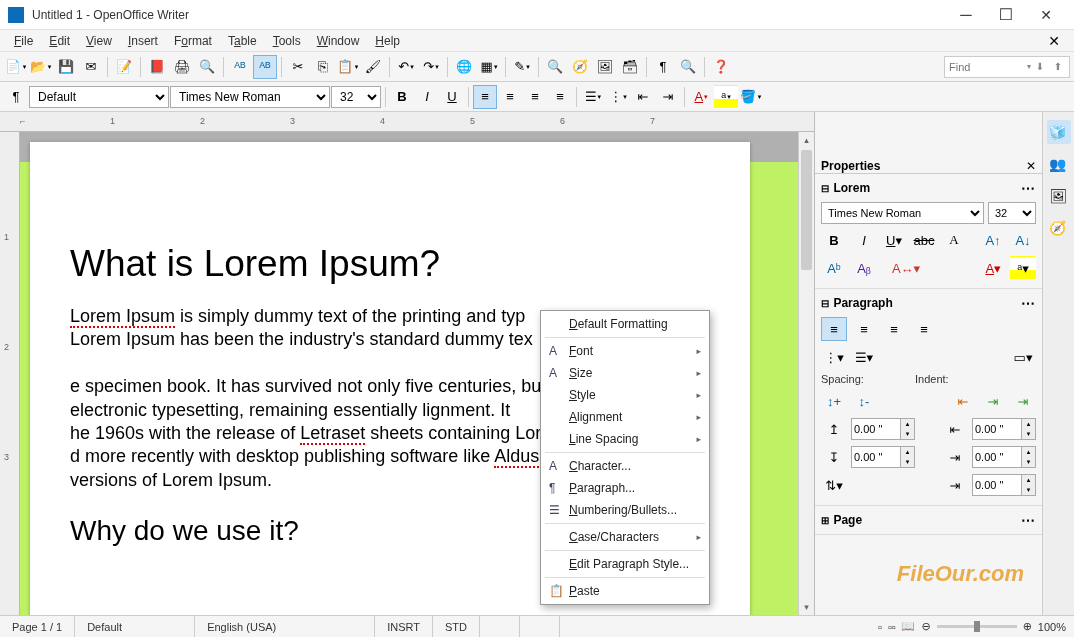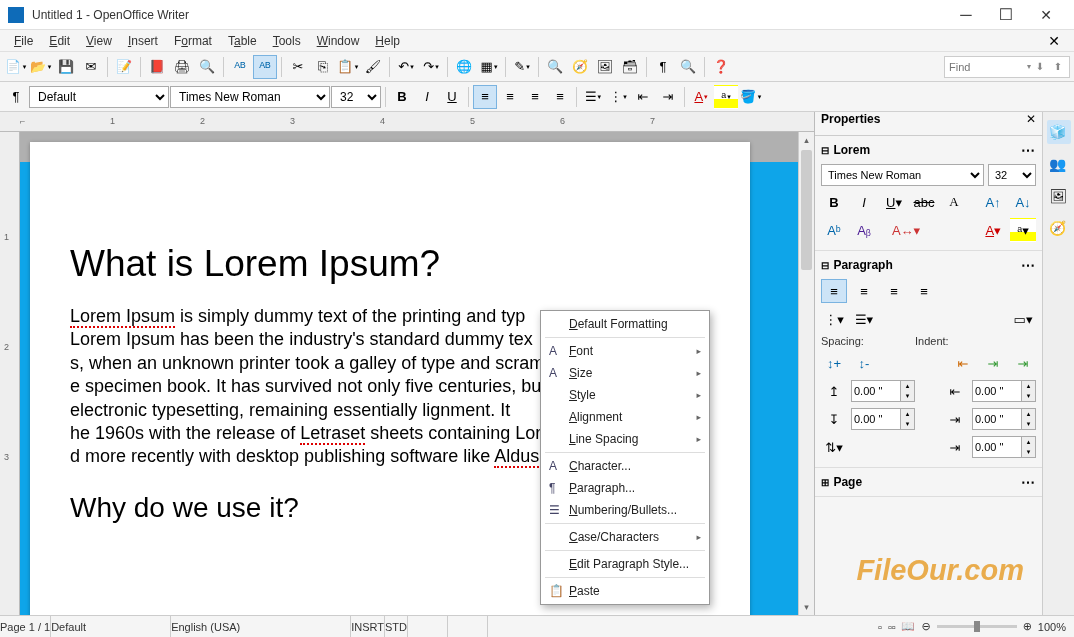--- a/index.html
+++ b/index.html
@@ -32,35 +32,35 @@
 
 .main-area { display: flex; height: calc(100% - 30px - 22px - 30px - 30px - 22px); }
 
 
 .doc-wrap { flex: 1; display: flex; flex-direction: column; background: #f0f0f0; overflow: hidden; position: relative; }
 .h-ruler { height: 20px; background: #eee; border-bottom: 1px solid #bbb; display: flex; align-items: center; font-size: 9px; color: #666; position: relative; }
 .h-ruler .tick { position: absolute; top: 4px; font-size: 9px; }
 .doc-scroll { flex: 1; display: flex; overflow: hidden; }
 .v-ruler { width: 20px; background: #eee; border-right: 1px solid #bbb; position: relative; font-size: 9px; color: #666; }
 .v-ruler .vt { position: absolute; left: 4px; }
-.page-area { flex: 1; background: #0ea5e9; padding: 10px 10px 0 10px; overflow: hidden; position: relative; }
+.page-area { flex: 1; background: #bef264; padding: 10px 10px 0 10px; overflow: hidden; position: relative; }
 .page { background: #fff; width: 720px; margin: 0; padding: 100px 40px 20px 40px; position: relative; min-height: 500px; box-shadow: 0 1px 4px rgba(0,0,0,.3); }
 .page-top-gray { position: absolute; top: 0; left: 0; right: 0; height: 30px; background: #b0b0b0; }
 .doc-h1 { font-family: "Times New Roman", serif; font-size: 37px; font-weight: normal; margin-bottom: 20px; color: #000; }
 .doc-p { font-family: "Times New Roman", serif; font-size: 18px; line-height: 1.3; color: #000; margin-bottom: 18px; }
 .doc-h2 { font-family: "Times New Roman", serif; font-size: 28px; font-weight: normal; margin-top: 23px; color: #000; }
 .sq { border-bottom: 2px dotted #d00; }
 .vscroll { width: 16px; background: #f0f0f0; border-left: 1px solid #ccc; position: relative; }
 .vscroll .thumb { position: absolute; top: 18px; left: 2px; right: 2px; height: 120px; background: #ccc; border-radius: 2px; }
 .vscroll .ab { position: absolute; left: 0; right: 0; height: 16px; text-align: center; font-size: 9px; line-height: 16px; color: #666; }
 
 
 .sidebar { width: 260px; background: #f5f5f5; border-left: 1px solid #bbb; display: flex; }
 .side-body { flex: 1; display: flex; flex-direction: column; }
-.side-header { height: 24px; display: flex; align-items: flex-start; padding: 0 6px; border-bottom: 1px solid #ccc; }
+.side-header { height: 24px; display: flex; align-items: flex-end; padding: 0 6px; border-bottom: 1px solid #ccc; margin-top: 38px; }
 .side-title { font-weight: bold; font-size: 12px; flex: 1; }
 .side-section { border-bottom: 1px solid #ddd; padding: 4px 6px; }
 .side-sec-head { display: flex; align-items: center; font-weight: bold; font-size: 12px; padding: 2px 0; }
 .side-sec-head .exp { margin-right: 4px; font-size: 10px; }
 .side-sec-head .menu-dots { margin-left: auto; font-size: 14px; letter-spacing: 1px; }
 .side-row { display: flex; gap: 4px; margin: 4px 0; align-items: center; }
 .side-select { height: 22px; font-size: 11px; border: 1px solid #aaa; background: #fff; padding: 0 2px; }
 .sb-btn { width: 26px; height: 24px; display: flex; align-items: center; justify-content: center; border: 1px solid transparent; font-size: 13px; cursor: pointer; }
 .sb-btn.active { background: #cde4f7; border-color: #7ab3e0; }
 .sb-label { font-size: 11px; color: #333; }
@@ -74,26 +74,26 @@
 
 
 .ctx-menu { position: absolute; left: 540px; top: 310px; width: 170px; background: #fff; border: 1px solid #999; box-shadow: 2px 3px 8px rgba(0,0,0,.3); padding: 2px 0; z-index: 100; }
 .ctx-item { display: flex; align-items: center; padding: 4px 8px; font-size: 12px; color: #222; }
 .ctx-icon { width: 20px; display: inline-block; font-size: 12px; color: #446; }
 .ctx-arrow { margin-left: auto; font-size: 9px; color: #666; }
 .ctx-sep { height: 1px; background: #ddd; margin: 2px 4px; }
 
 
 .statusbar { height: 22px; background: #f5f5f5; border-top: 1px solid #ccc; display: flex; align-items: center; font-size: 11px; color: #333; }
-.status-cell { padding: 0 0; border-right: 1px solid #ccc; height: 100%; display: flex; align-items: center; }
+.status-cell { padding: 0 12px; border-right: 1px solid #ccc; height: 100%; display: flex; align-items: center; }
 .zoom-area { margin-left: auto; display: flex; align-items: center; gap: 6px; padding: 0 8px; }
 .zoom-slider { width: 80px; height: 3px; background: #ccc; position: relative; }
 .zoom-slider .zh { position: absolute; left: 50%; top: -4px; width: 6px; height: 11px; background: #888; transform: translateX(-50%); }
 
-.watermark { position: absolute; right: 50px; bottom: 50px; font-size: 29px; color: #e8a030; font-weight: bold; opacity: .85; font-style: italic; pointer-events: none; z-index: 50; }
+.watermark { position: absolute; right: 50px; bottom: 50px; font-size: 22px; color: #e8a030; font-weight: bold; opacity: .85; font-style: italic; pointer-events: none; z-index: 50; }
 </style>
 </head>
 <body>
 
 <div class="titlebar">
   <div class="app-icon"></div>
   <div class="title">Untitled 1 - OpenOffice Writer</div>
   <div class="win-btn">─</div>
   <div class="win-btn">☐</div>
   <div class="win-btn win-close">✕</div>
@@ -214,25 +214,26 @@
         <span class="vt" style="top:210px">2</span>
         <span class="vt" style="top:320px">3</span>
       </div>
       <div class="page-area">
         <div class="page-top-gray"></div>
         <div class="page">
           <div class="doc-h1"><span>What is Lorem Ipsum?</span></div>
           <div class="doc-p">
             <span class="sq">Lorem Ipsum</span><span> is simply dummy text of the printing and typ</span><br>
             <span>Lorem Ipsum has been the industry's standard dummy tex</span><br>
-            <span>s, when an unknown printer took a galley of type and scram</span><br>
+            <br>
             <span>e specimen book. It has survived not only five centuries, but</span><br>
             <span> electronic typesetting, remaining essentially lignment. It</span><br>
             <span>he 1960s with the release of </span><span class="sq">Letraset</span><span> sheets containing Lorem</span><br>
             <span>d more recently with desktop publishing software like </span><span class="sq">Aldus</span><br>
+            <span> versions of Lorem Ipsum.</span>
           </div>
           <div class="doc-h2"><span>Why do we use it?</span></div>
         </div>
       </div>
       <div class="vscroll">
         <div class="ab" style="top:0">▴</div>
         <div class="thumb"></div>
         <div class="ab" style="bottom:0">▾</div>
       </div>
     </div>

